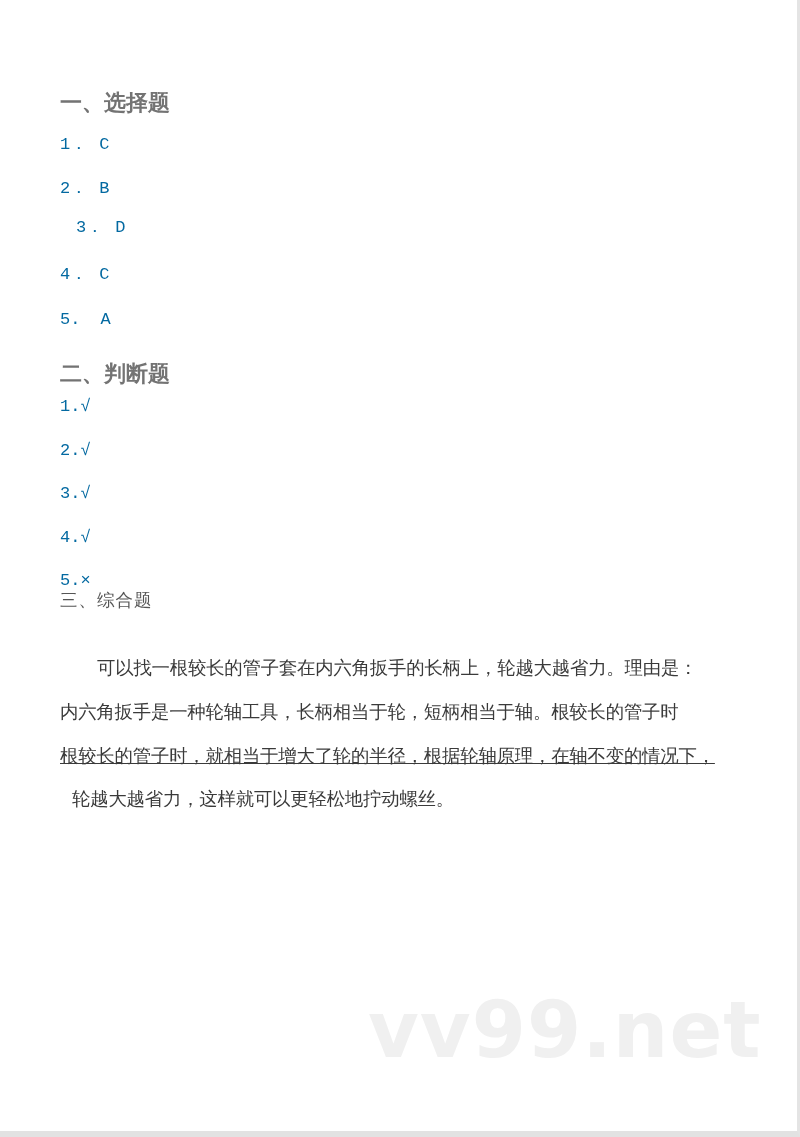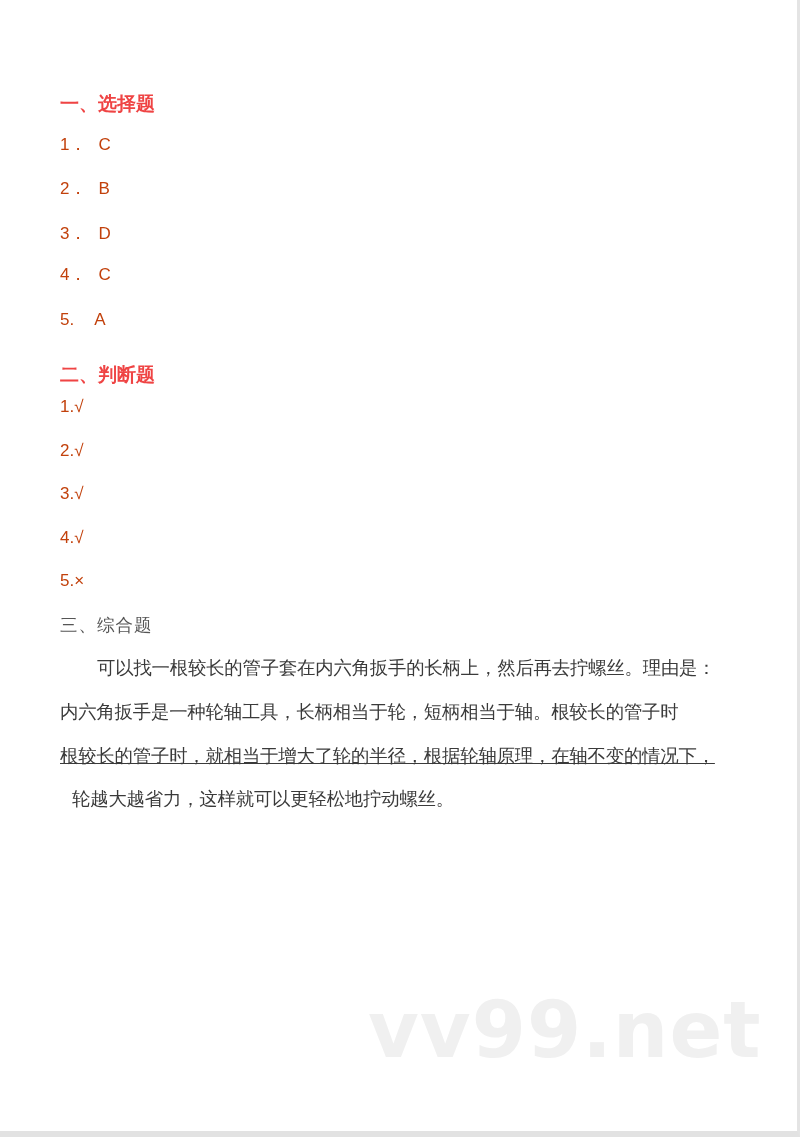--- a/index.html
+++ b/index.html
@@ -29,34 +29,34 @@
     position: absolute;
     left: 60px;
     font-size: 17px;
     line-height: 22px;
     white-space: nowrap;
     color: #2f2f2f;
   }
   .heading-bold {
     font-family: "DejaVu Sans", "Liberation Sans", sans-serif;
     font-weight: bold;
-    font-size: 19px;
-    color: #ef4444;
+    font-size: 22px;
+    color: #737373;
   }
   .heading-normal {
     font-family: "DejaVu Serif", serif;
     font-weight: normal;
     font-size: 17.5px;
     color: #555555;
     letter-spacing: 1px;
   }
   .ans {
-    font-family: Liberation Sans, sans-serif;
+    font-family: Liberation Mono, monospace;
     font-size: 17px;
-    color: #c2410c;
+    color: #0369a1;
   }
   .ans .num { display: inline-block; }
   .ans .sep { display: inline-block; width: 12px; }
   .para {
     position: absolute;
     left: 60px;
     width: 668px;
     font-family: "DejaVu Serif", serif;
     font-size: 18.4px;
     color: #3a3a3a;
@@ -86,21 +86,21 @@
 <div class="page">
 
   <div class="line heading-bold" style="top:92px;">一、选择题</div>
 
   <div class="line ans" style="top:134px;">
     <span class="num">1．</span><span class="sep"></span><span>C</span>
   </div>
   <div class="line ans" style="top:178px;">
     <span class="num">2．</span><span class="sep"></span><span>B</span>
   </div>
-  <div class="line ans" style="top:223px;">
+  <div class="line ans" style="top:217px;margin-left:16px;">
     <span class="num">3．</span><span class="sep"></span><span>D</span>
   </div>
   <div class="line ans" style="top:264px;">
     <span class="num">4．</span><span class="sep"></span><span>C</span>
   </div>
   <div class="line ans" style="top:309px;text-align:right;">
     <span class="num">5.</span><span class="sep" style="width:20px;"></span><span>A</span>
   </div>
 
   <div class="line heading-bold" style="top:363px;">二、判断题</div>
@@ -114,23 +114,23 @@
   <div class="line ans" style="top:483px;">
     <span class="num">3.</span><span>√</span>
   </div>
   <div class="line ans" style="top:527px;">
     <span class="num">4.</span><span>√</span>
   </div>
   <div class="line ans" style="top:570px;">
     <span class="num">5.</span><span>×</span>
   </div>
 
-  <div class="line heading-normal" style="top:614px;">三、综合题</div>
+  <div class="line heading-normal" style="top:589px;">三、综合题</div>
 
   <div class="para" style="top:657px;">
-    <div class="pline" style="top:0; left:37px;">可以找一根较长的管子套在内六角扳手的长柄上，然后再去拧螺丝。理由是：</div>
+    <div class="pline" style="top:0; left:37px;">可以找一根较长的管子套在内六角扳手的长柄上，轮越大越省力。理由是：</div>
     <div class="pline" style="top:44px;">内六角扳手是一种轮轴工具，长柄相当于轮，短柄相当于轴。根较长的管子时</div>
     <div class="pline" style="top:88px;text-decoration:underline;">根较长的管子时，就相当于增大了轮的半径，根据轮轴原理，在轴不变的情况下，</div>
     <div class="pline" style="top:131px;margin-left:12px;">轮越大越省力，这样就可以更轻松地拧动螺丝。</div>
   </div>
 
   <div class="watermark">vv99.net</div>
 </div>
 
 </body></html>

